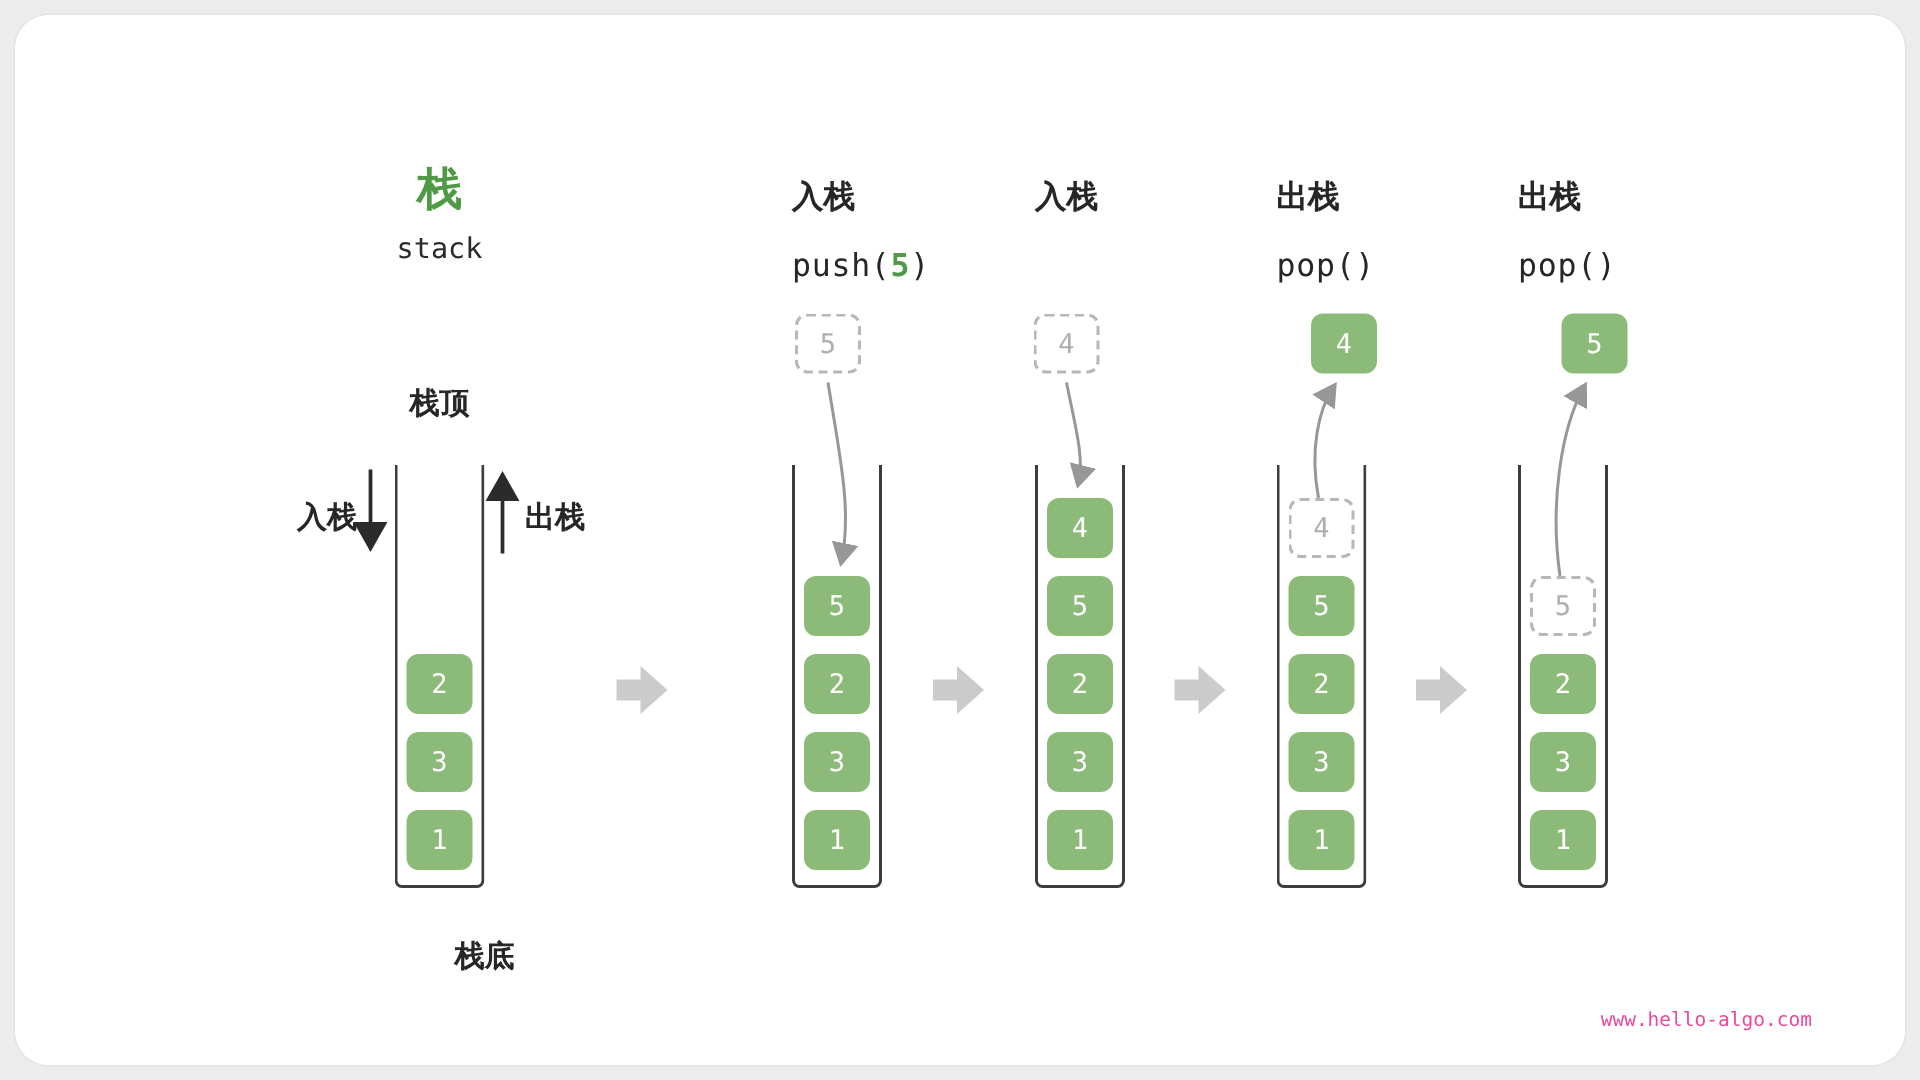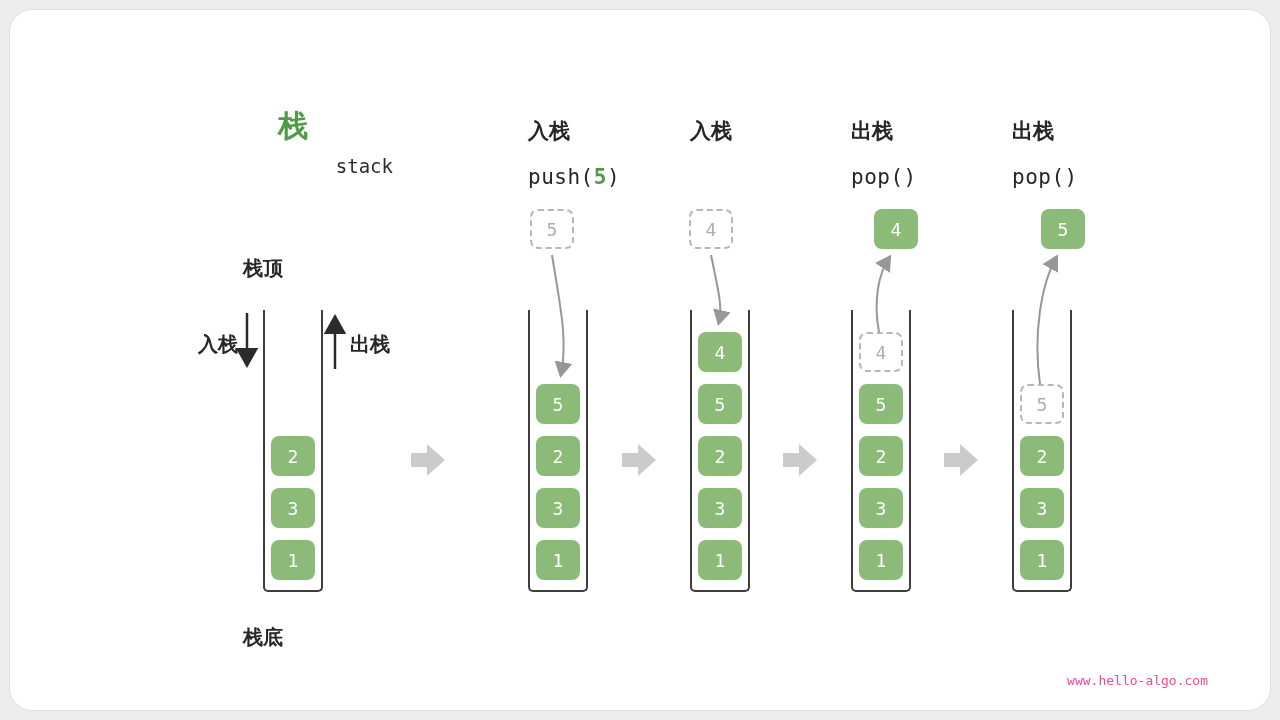--- a/index.html
+++ b/index.html
@@ -17,28 +17,28 @@
     border-radius:22px;
     box-shadow:0 0 0 1px rgba(0,0,0,0.04);
   }
   
   .legend-title {
     position:absolute; left:183px; top:96px; width:200px;
     text-align:center; font-size:30px; font-weight:700; color:#4e9a45;
   }
   .legend-subtitle {
     position:absolute; left:183px; top:145px; width:200px;
-    text-align:right; font-size:19px; color:#2b2b2b;
+    text-align:center; font-size:19px; color:#2b2b2b;
     font-family:"DejaVu Sans Mono", monospace;
   }
   .side-label {
     position:absolute; font-size:20px; font-weight:700; color:#262626;
   }
-  .top-label    { left:233px; top:245px; width:100px; text-align:left;font-family:Liberation Mono, monospace; }
-  .bottom-label { left:233px; top:614px; width:100px; text-align:left; }
+  .top-label    { left:233px; top:245px; width:100px; text-align:center;font-family:Liberation Mono, monospace; }
+  .bottom-label { left:233px; top:614px; width:100px; text-align:right; }
   .push-side-label { left:148px; top:321px; width:80px; text-align:right; }
   .pop-side-label  { left:340px; top:321px; width:80px; text-align:left; }
   
   .col-header { position:absolute; top:107px; width:170px; }
   .op-label { font-size:21px; font-weight:700; color:#262626; margin-bottom:12px; }
   .op-code {
     font-family:"DejaVu Sans Mono", monospace;
     font-size:21px; color:#262626; letter-spacing:0.5px;margin-top:20px;
   }
   .op-code .arg { color:#4e9a45; font-weight:700; }

